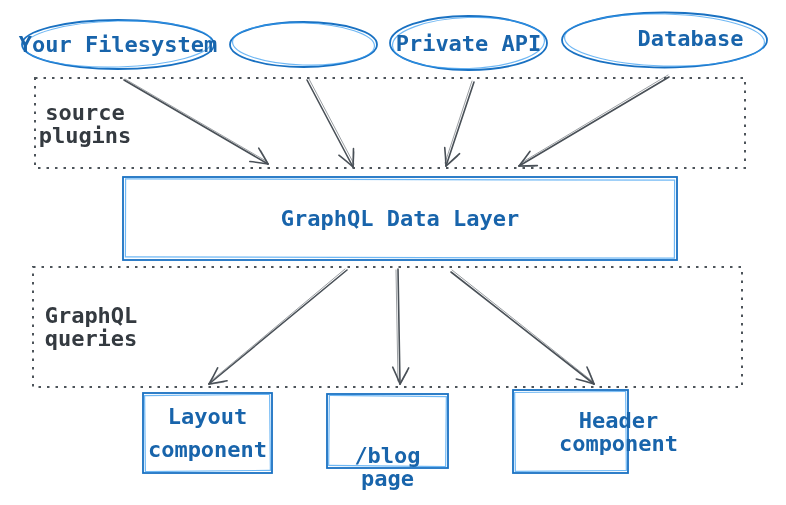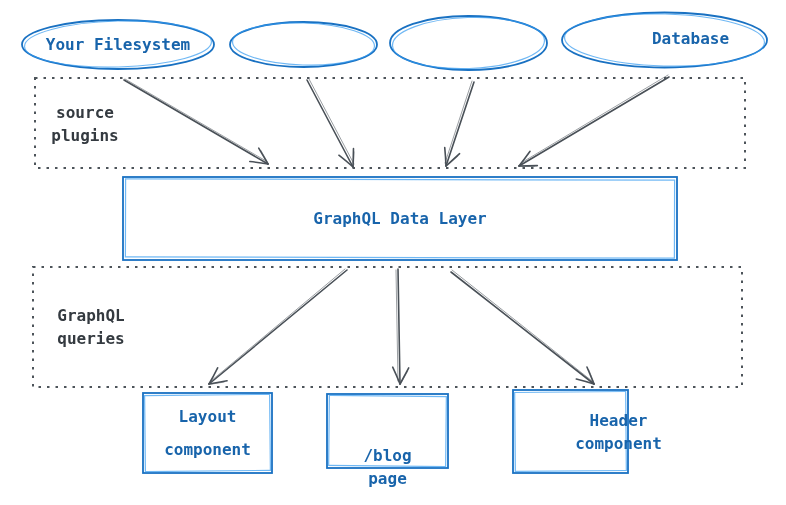--- a/index.html
+++ b/index.html
@@ -21,21 +21,21 @@
     top: 0;
   }
   .lbl {
     position: absolute;
     display: flex;
     flex-direction: column;
     align-items: center;
     justify-content: center;
     text-align: left;
     font-family: "DejaVu Sans Mono", monospace;
-    font-size: 16px;
+    font-size: 22px;
     line-height: 23px;
     white-space: nowrap;
     pointer-events: none;
   }
   .node-lbl {
     color: #1864ab;
     font-weight: 700;
   }
   .group-lbl {
     color: #343a40;
@@ -127,20 +127,23 @@
     </g>
     <g>
       <line class="arrow-line" x1="451" y1="272" x2="594" y2="384" marker-end="url(#ah)"></line>
       <line class="arrow-echo" x1="452" y1="270" x2="592" y2="381"></line>
     </g>
   </svg>
 
   <div class="lbl node-lbl" style="left:22px;  top:20px; width:192px; height:49px;">
     <span>Your Filesystem</span>
   </div>
+  <div class="lbl node-lbl" style="left:390px; top:16px; width:157px; height:54px;">
+    <span>Private API</span>
+  </div>
   <div class="lbl node-lbl" style="left:588px; top:13px; width:205px; height:50px;">
     <span>Database</span>
   </div>
 
   <div class="lbl group-lbl" style="left:25px; top:100px; width:120px; height:48px;">
     <span>source</span>
     <span>plugins</span>
   </div>
   <div class="lbl group-lbl" style="left:31px; top:303px; width:120px; height:48px;">
     <span>GraphQL</span>

